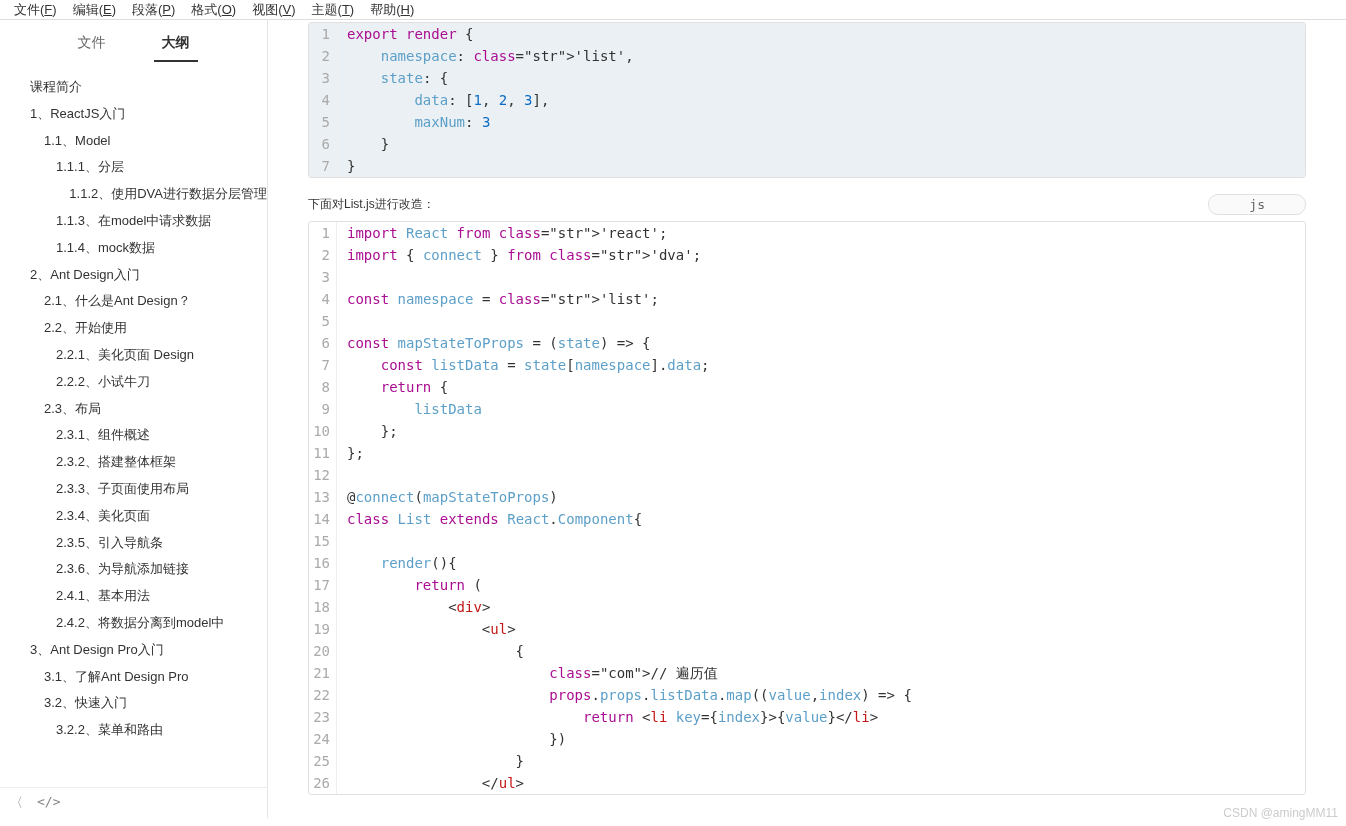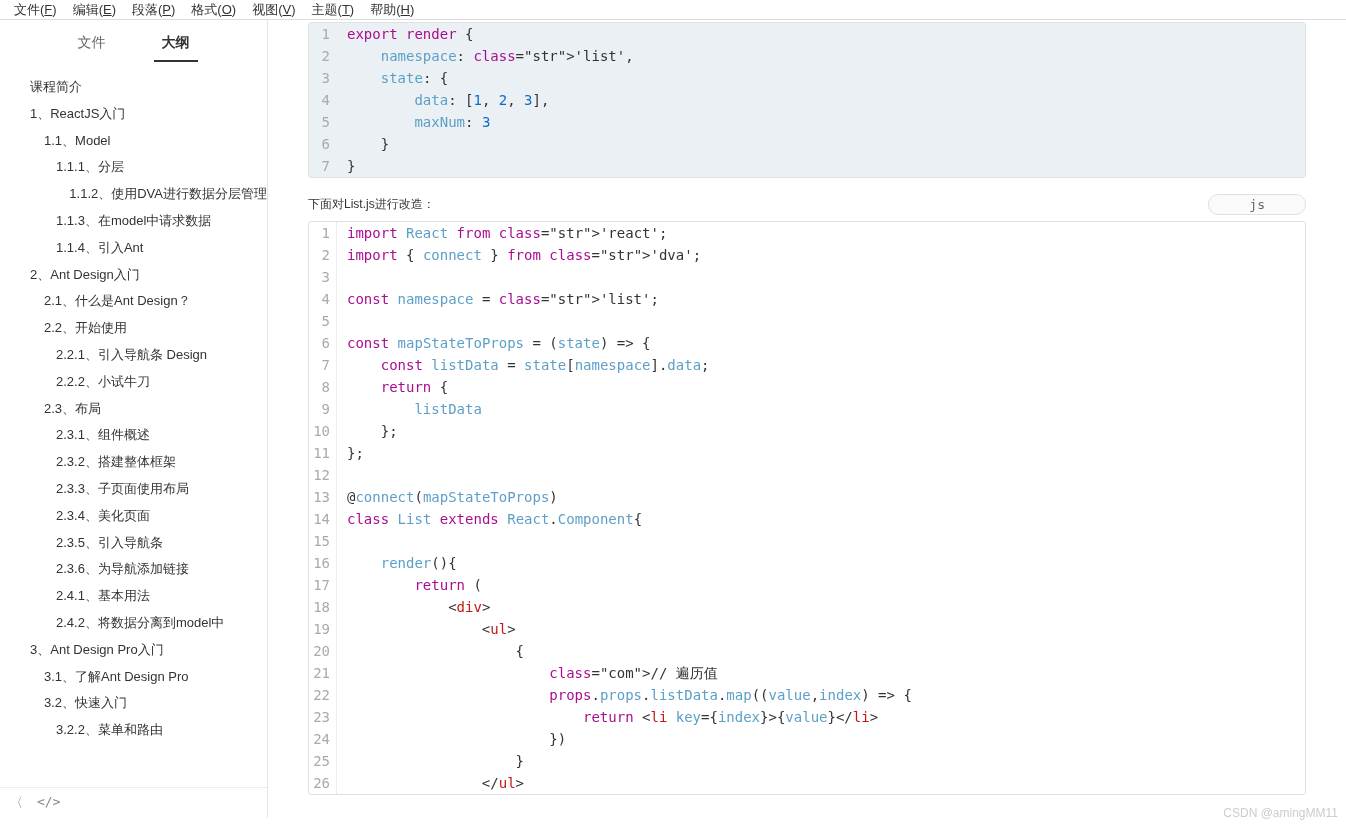--- a/index.html
+++ b/index.html
@@ -54,25 +54,25 @@
       <div class="tab">文件</div>
       <div class="tab active">大纲</div>
     </div>
     <div class="outline">
         <div class="item l1">课程简介</div>
         <div class="item l1">1、ReactJS入门</div>
         <div class="item l2">1.1、Model</div>
         <div class="item l3">1.1.1、分层</div>
         <div class="item l3 active">1.1.2、使用DVA进行数据分层管理</div>
         <div class="item l3">1.1.3、在model中请求数据</div>
-        <div class="item l3">1.1.4、引入Ant</div>
+        <div class="item l3">1.1.4、mock数据</div>
         <div class="item l1">2、Ant Design入门</div>
         <div class="item l2">2.1、什么是Ant Design？</div>
         <div class="item l2">2.2、开始使用</div>
-        <div class="item l3">2.2.1、引入导航条 Design</div>
+        <div class="item l3">2.2.1、美化页面 Design</div>
         <div class="item l3">2.2.2、小试牛刀</div>
         <div class="item l2">2.3、布局</div>
         <div class="item l3">2.3.1、组件概述</div>
         <div class="item l3">2.3.2、搭建整体框架</div>
         <div class="item l3">2.3.3、子页面使用布局</div>
         <div class="item l3">2.3.4、美化页面</div>
         <div class="item l3">2.3.5、引入导航条</div>
         <div class="item l3">2.3.6、为导航添加链接</div>
         <div class="item l3">2.4.1、基本用法</div>
         <div class="item l3">2.4.2、将数据分离到model中</div>

